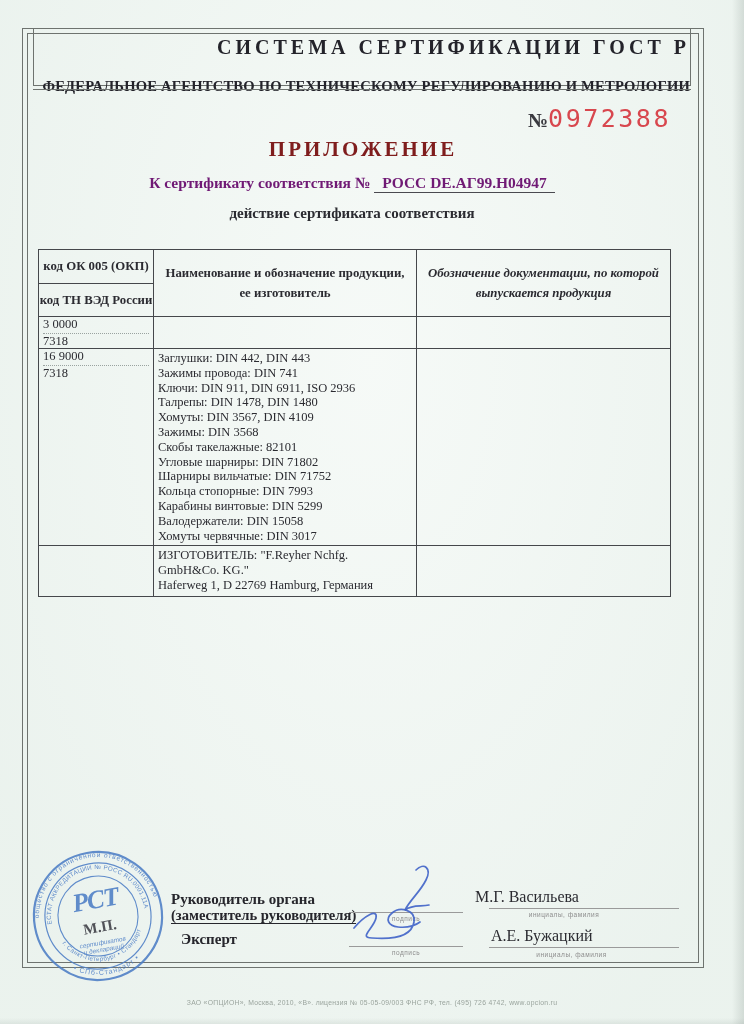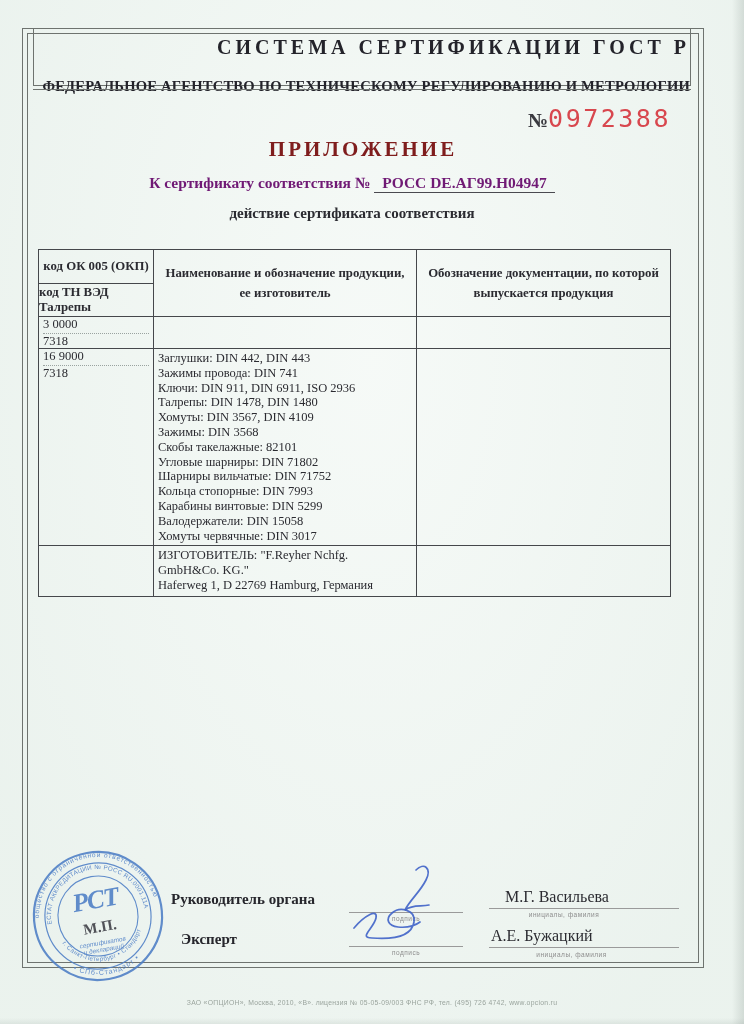--- a/index.html
+++ b/index.html
@@ -48,21 +48,21 @@
 
   
   .tbl{position:absolute;left:38px;top:249px;width:633px;border:1.4px solid #45474b;
     box-sizing:border-box;font-size:12.5px;}
   .trow{display:flex;border-top:1.4px solid #45474b;}
   .trow:first-child{border-top:none;}
   .tc{box-sizing:border-box;border-left:1.4px solid #45474b;}
   .tc:first-child{border-left:none;}
   .c1{width:114px;}
   .c2{width:263px;}
-  .c3{flex:1;}
+  .c3{flex:1;font-style:italic;}
   .hdr{height:66px;}
   .hdr .c1{display:flex;flex-direction:column;}
   .hdr-c1-top{height:33px;border-bottom:1.4px solid #45474b;display:flex;align-items:center;justify-content:center;
     font-weight:bold;font-size:12.8px;}
   .hdr-c1-bot{flex:1;display:flex;align-items:center;justify-content:center;font-weight:bold;font-size:12.8px;}
   .hdr .c2,.hdr .c3{display:flex;align-items:center;justify-content:center;text-align:center;
     font-weight:bold;font-size:12.8px;line-height:20px;padding:0 7px;}
   .code-cell{padding:1px 4px 2px 4px;line-height:13.5px;}
   .code-top{border-bottom:1px dotted #9aa3a0;padding-bottom:1px;}
   .code-bot{padding-top:1px;}
@@ -116,21 +116,21 @@
 </div>
 
 <div class="subtitle">
   <div>действие сертификата соответствия</div>
 </div>
 
 <div class="tbl">
   <div class="trow hdr">
     <div class="tc c1">
       <div class="hdr-c1-top">код ОК 005 (ОКП)</div>
-      <div class="hdr-c1-bot">код ТН ВЭД Талрепы</div>
+      <div class="hdr-c1-bot">код ТН ВЭД России</div>
     </div>
     <div class="tc c2">Наименование и обозначение продукции, ее изготовитель</div>
     <div class="tc c3">Обозначение документации, по которой выпускается продукция</div>
   </div>
 
   <div class="trow r1">
     <div class="tc c1 code-cell">
       <div class="code-top">3 0000</div>
       <div class="code-bot">7318</div>
     </div>
@@ -167,30 +167,31 @@
         <div class="mline">ИЗГОТОВИТЕЛЬ: "F.Reyher Nchfg.</div>
         <div class="mline">GmbH&amp;Co. KG."</div>
         <div class="mline">Haferweg 1, D 22769 Hamburg, Германия</div>
       </div>
     <div class="tc c3"></div>
   </div>
 </div>
 
 <div class="sig-label" style="left:171px;top:891px;line-height:16px;">
   <div>Руководитель органа</div>
+  <div class="sig-sub">(заместитель руководителя)</div>
 </div>
 <div class="sig-label" style="left:181px;top:931px;">Эксперт</div>
 
 <div class="sline" style="left:349px;top:893px;width:114px;height:19px;"></div>
 <div class="scap" style="left:349px;top:915px;width:114px;">подпись</div>
 
 <div class="sline" style="left:349px;top:927px;width:114px;height:19px;"></div>
 <div class="scap" style="left:349px;top:949px;width:114px;">подпись</div>
 
-<div class="pname" style="left:505px;top:888px;text-align:center;">М.Г. Васильева</div>
+<div class="pname" style="left:475px;top:888px;text-align:center;">М.Г. Васильева</div>
 <div class="sline" style="left:489px;top:889px;width:190px;height:19px;"></div>
 <div class="scap" style="left:489px;top:911px;width:150px;">инициалы, фамилия</div>
 
 <div class="pname" style="left:491px;top:927px;">А.Е. Бужацкий</div>
 <div class="sline" style="left:489px;top:928px;width:190px;height:19px;"></div>
 <div class="scap" style="left:489px;top:951px;width:165px;">инициалы, фамилия</div>
 
 <svg class="sig-svg" style="left:388px;top:862px;" width="60" height="56" viewBox="0 0 60 56">
   <path d="M 28 8 C 36 0 44 6 38 18 C 32 30 22 38 17 48 C 25 42 33 45 41 43" fill="none" stroke="#3f63c8" stroke-width="1.7" stroke-linecap="round" opacity="0.9"></path>
 </svg>

